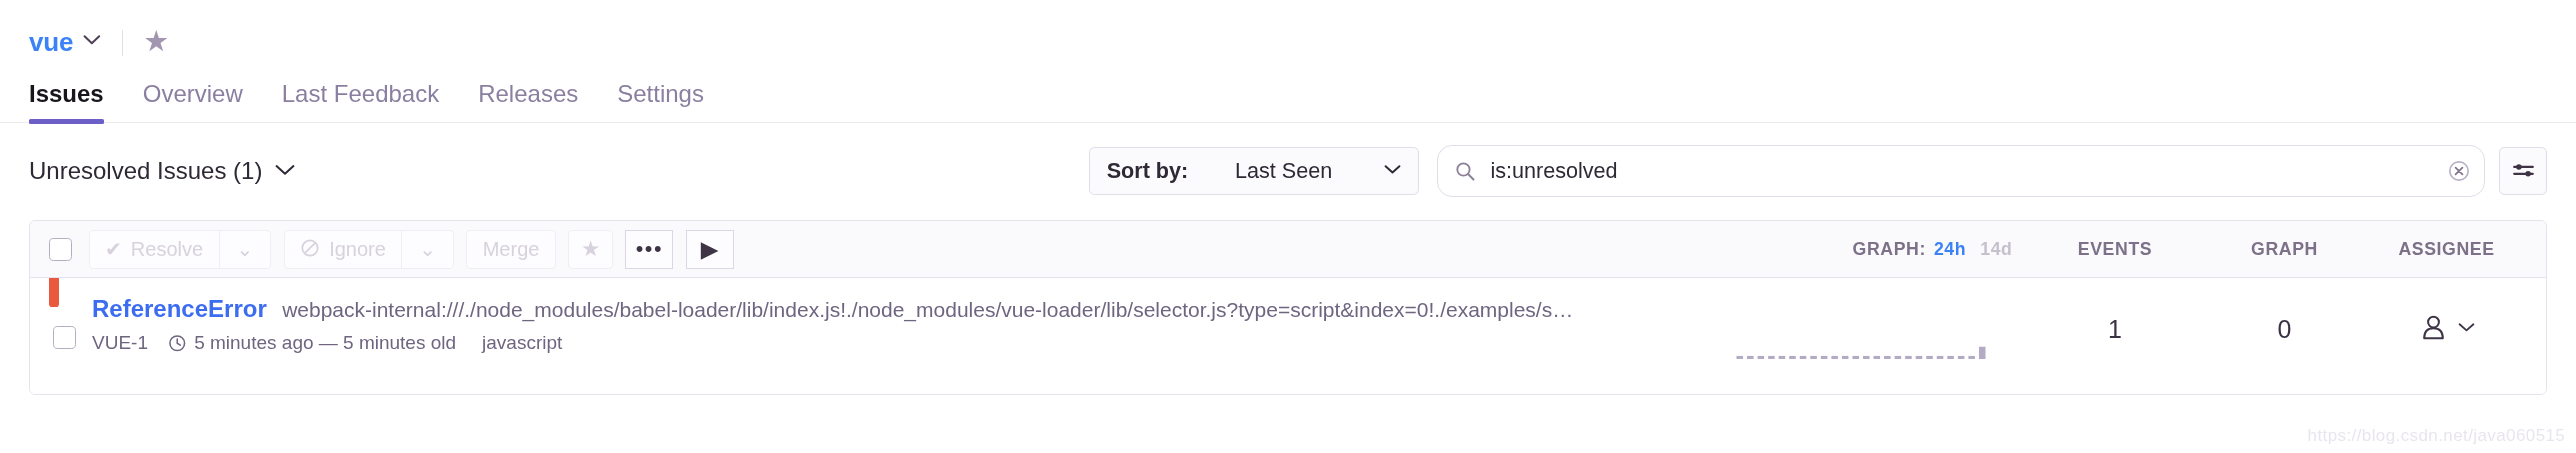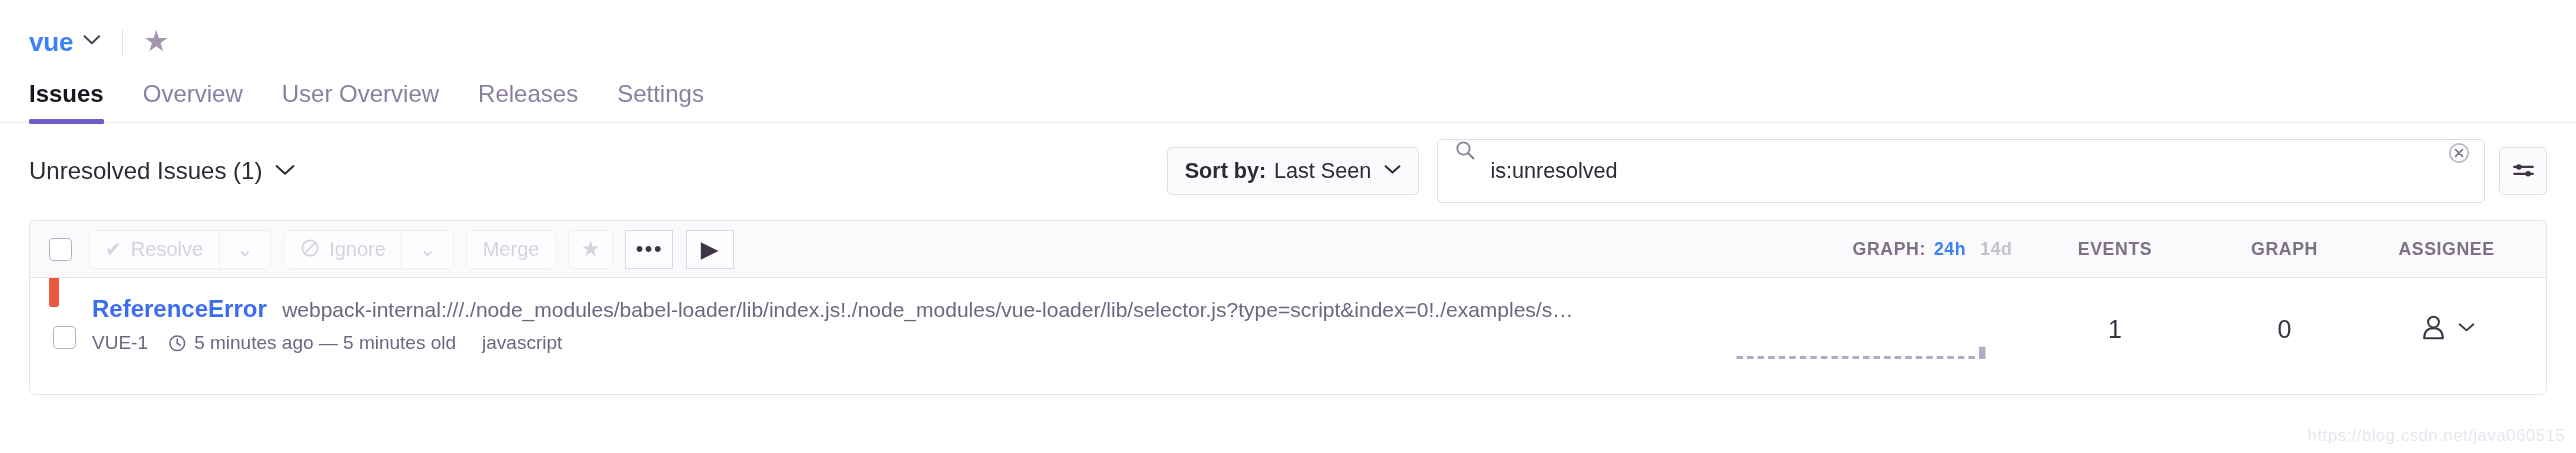--- a/index.html
+++ b/index.html
@@ -111,32 +111,34 @@
     border: 1.5px solid #e1dce7;
     border-radius: 5.4px;
     background: #fbfafc;
     display: flex;
     align-items: center;
     padding: 0 17px;
     font-size: 21.6px;
     color: #2f2936;
     white-space: nowrap;
     cursor: pointer;
+    gap: 39px;
   }
   .sort-btn .lbl { font-weight: bold; margin-right: 7.7px; }
   .sort-btn .chev { font-size: 17px; margin-left: 12.3px; color: #2f2936; }
 
   .search-wrap {
     margin-left: 18.5px;
-    height: 64px;
+    height: 52px;
     width: 1048px;
     border: 1.5px solid #e1dce7;
-    border-radius: 5px;
+    border-radius: 15px;
     background: #ffffff;
     display: flex;
+    align-items: center;
     padding: 0 12.3px 0 17px;
   }
   .search-icon { width: 20px; height: 20px; flex: 0 0 auto; }
   .search-input {
     border: none;
     outline: none;
     flex: 1 1 auto;
     font-family: "Liberation Sans", sans-serif;
     font-size: 21.6px;
     color: #2f2936;
@@ -344,21 +346,21 @@
         <path d="M2 2 L11.5 11 L21 2" stroke="#4d4158" stroke-width="2.6" stroke-linecap="round" stroke-linejoin="round"></path>
       </svg>
     </span>
     <div class="hdr-divider"></div>
     <span class="bookmark-star">★</span>
   </div>
 
   <div class="nav-tabs">
     <div class="nav-tab active">Issues</div>
     <div class="nav-tab">Overview</div>
-    <div class="nav-tab">User Overview</div>
+    <div class="nav-tab">Last Feedback</div>
     <div class="nav-tab">Releases</div>
     <div class="nav-tab">Settings</div>
   </div>
 </div>
 
 <div class="controls">
 
   <div class="page-title">
     <span>Unresolved Issues (1)</span>
     <span class="chev">

